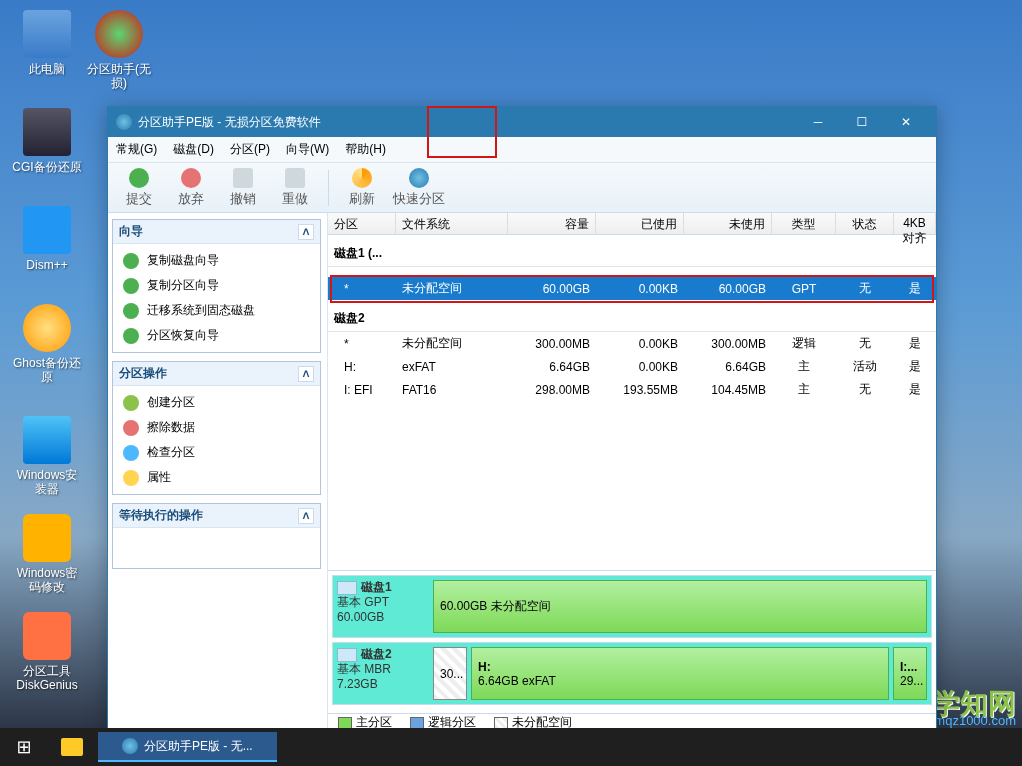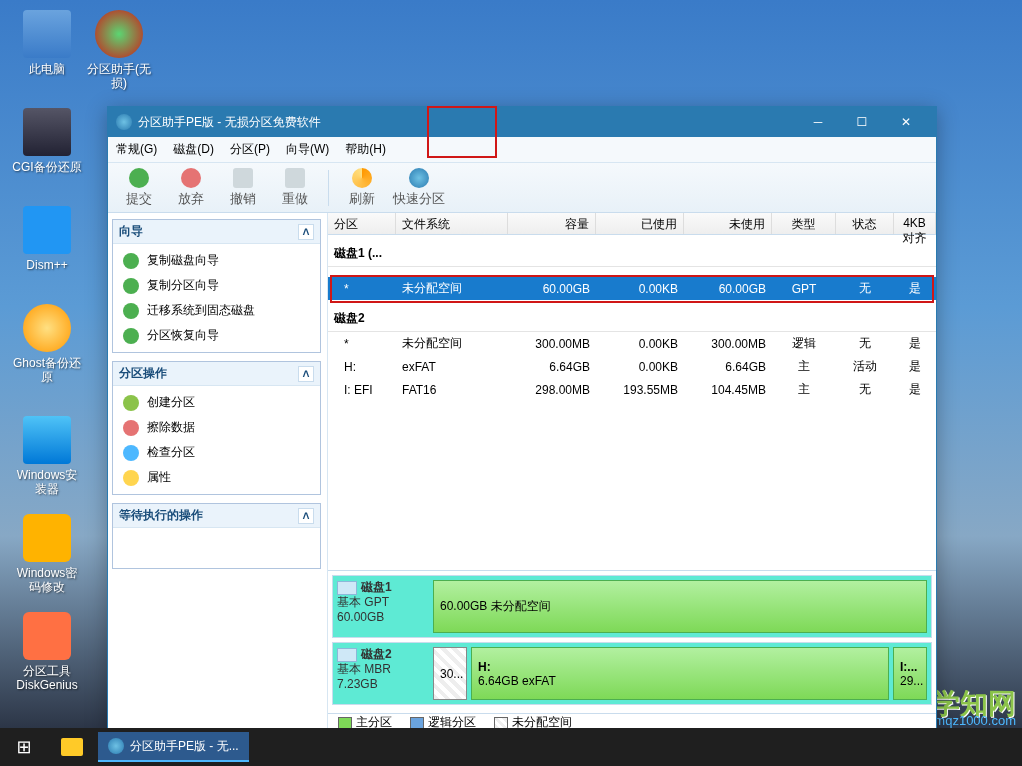--- a/index.html
+++ b/index.html
@@ -10,21 +10,21 @@
 .dicon .lbl { font-size:12px; line-height:14px; }
 .watermark { position:absolute; right:6px; bottom:42px; display:flex; align-items:center; gap:6px; }
 .watermark .logo { width:40px; height:40px; background:#8bc34a; transform:rotate(45deg); border-radius:6px; }
 .watermark .txt { color:#8bc34a; font-weight:bold; font-size:28px; text-shadow:1px 1px 0 #fff; }
 .watermark .url { position:absolute; right:0; bottom:-4px; color:#4db8ff; font-size:13px; }
 
 
 .taskbar { position:absolute; left:0; right:0; bottom:0; height:38px; background:#1f1f1f; display:flex; align-items:center; }
 .tb-btn { width:48px; height:100%; display:flex; align-items:center; justify-content:center; }
 .tb-start { color:#fff; font-size:18px; }
-.tb-app { height:30px; padding:0 10px; margin:0 2px; display:flex; align-items:center; background:#2d5a8e; color:#fff; border-bottom:2px solid #4db8ff; gap:6px; }
+.tb-app { height:30px; padding:0 24px; margin:0 2px; display:flex; align-items:center; background:#2d5a8e; color:#fff; border-bottom:2px solid #4db8ff; gap:6px; }
 
 
 .win { position:absolute; left:107px; top:106px; width:830px; height:630px; background:#fff; border:1px solid #2a7ab0; box-shadow:0 4px 20px rgba(0,0,0,.3); display:flex; flex-direction:column; }
 .titlebar { height:30px; background:#2a7ab0; color:#fff; display:flex; align-items:center; padding:0 8px; }
 .titlebar .ico { width:16px; height:16px; margin-right:6px; border-radius:50%; background:radial-gradient(#6ec1e4,#2a7ab0); }
 .titlebar .ttl { flex:1; }
 .titlebar .wbtn { width:44px; height:100%; display:flex; align-items:center; justify-content:center; color:#fff; }
 .menubar { height:26px; background:#f5f9fc; display:flex; align-items:center; padding:0 8px; gap:16px; border-bottom:1px solid #d7e6f2; }
 .menubar span { cursor:default; }
 .toolbar { height:50px; background:linear-gradient(#f5f9fc,#e8f1f8); border-bottom:1px solid #c9dced; display:flex; align-items:center; padding:0 6px; gap:2px; }

